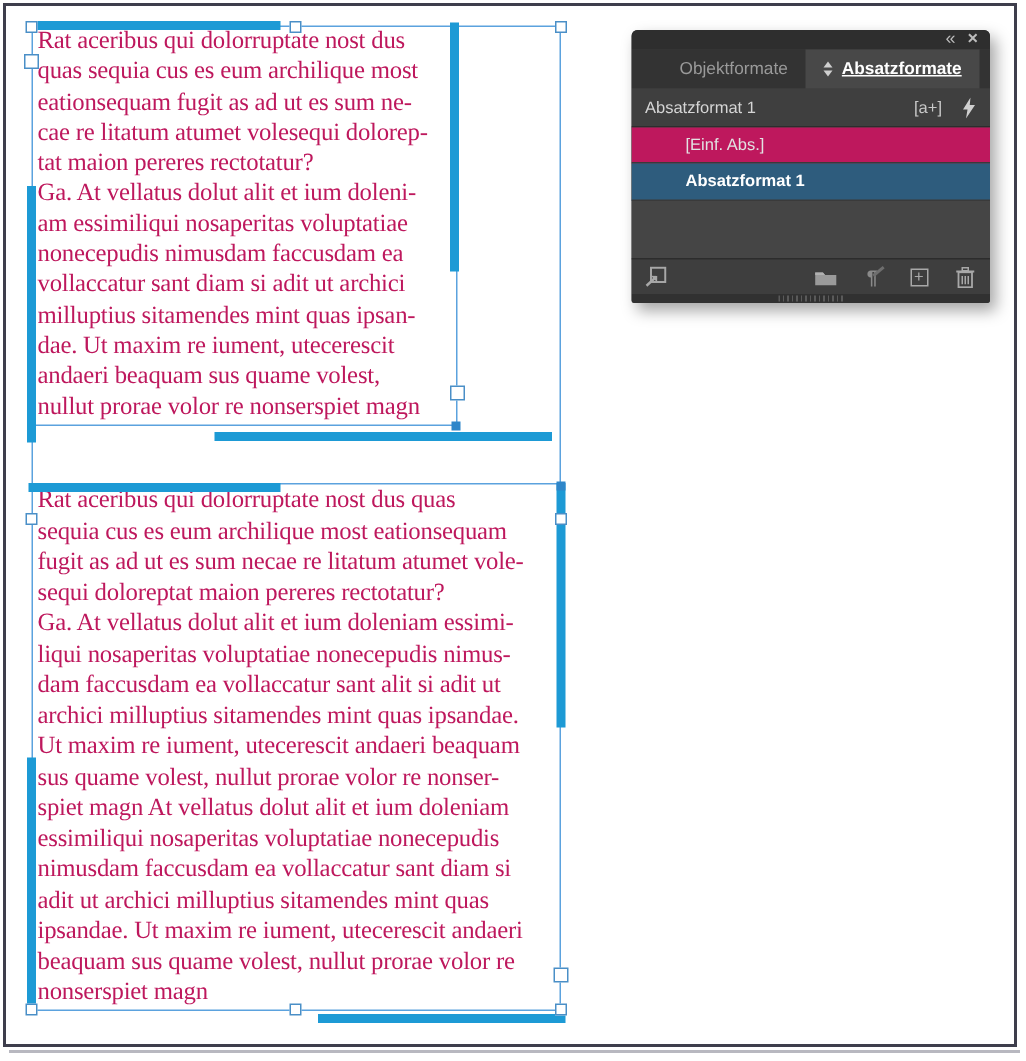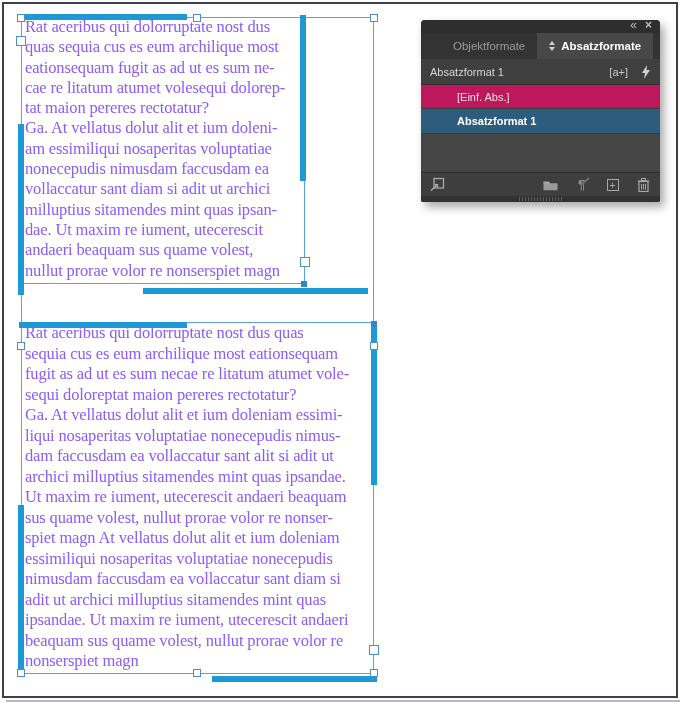--- a/index.html
+++ b/index.html
@@ -4,21 +4,21 @@
 <style>
   html,body{margin:0;padding:0;background:#ffffff;}
   #stage{position:relative;width:684px;height:707px;background:#fff;overflow:hidden;
          font-family:"Liberation Sans",sans-serif;}
   
   .page-border{position:absolute;left:2px;top:2px;width:676px;height:696px;
                border:2px solid #3e3e4c;background:#ffffff;box-sizing:border-box;}
   .page-shadow{position:absolute;left:6px;top:700px;width:674px;height:2px;background:#b8b8c0;}
   
   .tframe{position:absolute;}
-  .tline{white-space:pre;color:#8b5cf6;}
+  .tline{white-space:pre;color:#be185d;}
   .f1{font-family:"Liberation Serif",serif;font-size:16.5px;line-height:20.3px;letter-spacing:-0.15px;}
   .f2{font-family:"Liberation Serif",serif;font-size:16.5px;line-height:20.5px;letter-spacing:-0.15px;}
   
   .thin{position:absolute;background:#5ba2de;}
   .bar{position:absolute;background:#1d9ad5;}
   .handle{position:absolute;width:8px;height:8px;background:#ffffff;border:1px solid #4a8fc7;
           box-sizing:border-box;}
   .port{position:absolute;width:10px;height:10px;background:#ffffff;border:1px solid #4a8fc7;
         box-sizing:border-box;}
   .dot{position:absolute;width:6px;height:6px;background:#2f86c9;}
@@ -26,21 +26,21 @@
   .panel{position:absolute;left:421px;top:20px;width:239px;height:182px;background:#3f3f3f;
          border-radius:4px 4px 2px 2px;box-shadow:4px 5px 10px rgba(0,0,0,0.35);
          overflow:hidden;font-size:11px;color:#d5d5d5;}
   .p-titlebar{height:13px;background:#2e2e2e;display:flex;justify-content:flex-end;
               align-items:center;gap:9px;padding-right:8px;}
   .p-titlebar .wicon{color:#bdbdbd;font-size:11px;line-height:11px;cursor:default;}
   .wicon.collapse{letter-spacing:-1px;font-size:12px;margin-top:-2px;}
   .wicon.close{font-weight:bold;font-size:12px;margin-top:-2px;}
   .p-tabbar{height:26px;background:#333333;display:flex;align-items:stretch;padding-left:20px;}
   .tab{display:flex;align-items:center;padding:0 12px;color:#9a9a9a;font-size:11.5px;}
-  .tab.active{background:#484848;color:#ffffff;font-weight:bold;}
+  .tab.active{background:#484848;color:#ffffff;font-weight:bold;text-decoration:underline;}
   .tab-cycle{display:inline-flex;flex-direction:column;align-items:center;gap:2px;margin-right:6px;}
   .tab-cycle i{display:block;width:0;height:0;border-left:3px solid transparent;
                border-right:3px solid transparent;}
   .tab-cycle .up{border-bottom:4px solid #cfcfcf;}
   .tab-cycle .dn{border-top:4px solid #cfcfcf;}
   .p-menu{margin-left:auto;display:flex;align-items:center;padding:0 10px;color:#d0d0d0;
           font-size:14px;}
   .p-status{height:26px;display:flex;align-items:center;background:#3f3f3f;
             border-bottom:1px solid #2d2d2d;padding:0 9px;box-sizing:border-box;}
   .p-status .sname{font-size:11px;color:#d5d5d5;}

